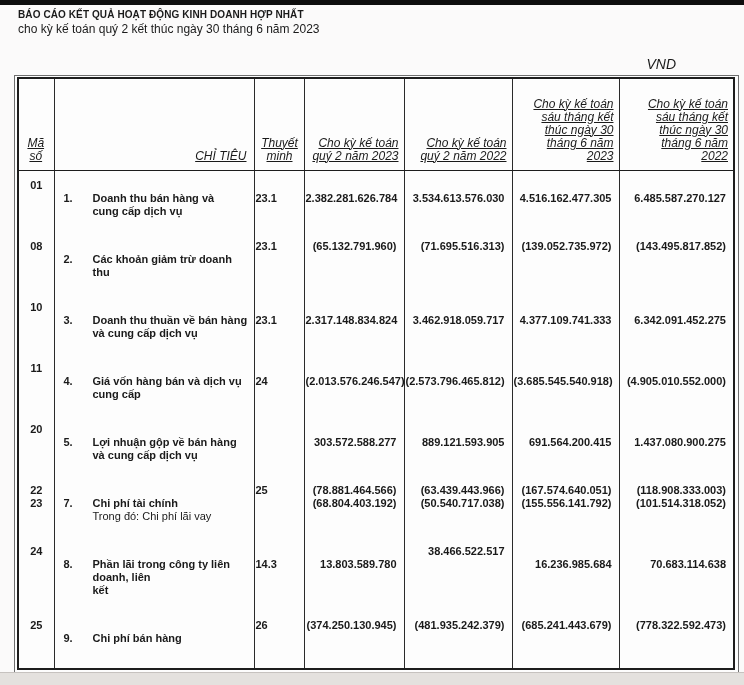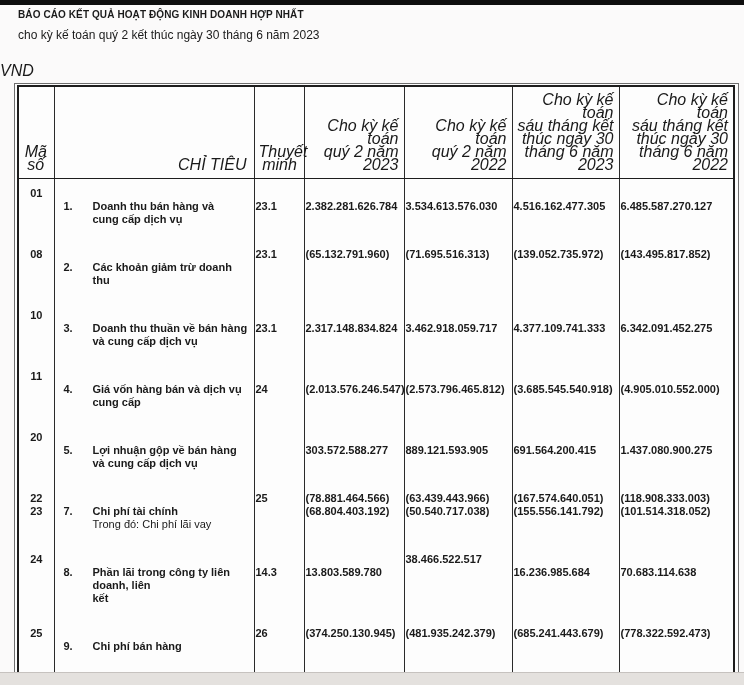--- a/index.html
+++ b/index.html
@@ -9,47 +9,47 @@
     background:#fbfafa;
     overflow:hidden;
     font-family:"Liberation Sans", sans-serif;
     color:#1a1a1a;
   }
   .scan-top { position:absolute; top:0; left:0; width:744px; height:5px; background:#0e0e0e; }
   .scan-bottom { position:absolute; bottom:0; left:0; width:744px; height:12px; background:#e4e1de; border-top:1px solid #c6c2bf; }
 
   .hdr { padding:9px 0 0 18px; }
   .title { font-size:10px; font-weight:700; letter-spacing:.1px; }
-  .subtitle { font-size:12px; margin-top:8px; }
-
-  .vnd { text-align:left; margin:20px 96px 3px 0; font-style:italic; font-size:16px; }
+  .subtitle { font-size:12px; margin-top:2px; }
+
+  .vnd { text-align:right; margin:20px 68px 3px 0; font-style:italic; font-size:14px; }
 
   .twrap { margin:0 5px 0 14px; border:1px solid #6f6f6f; padding:1px 3px 5px 2px; background:#fdfdfd; }
   table.rep { width:100%; border-collapse:collapse; table-layout:fixed; border:2px solid #1d1d1d; }
   .rep th, .rep td { border-left:1.5px solid #2a2a2a; }
   .rep th:first-child, .rep td:first-child { border-left:none; }
 
   thead tr { height:92px; }
   .rep th {
     vertical-align:bottom; font-style:italic; font-weight:400;
-    font-size:16px; line-height:13px; white-space:pre-line;
-    padding:4px 5px 7px 4px; border-bottom:1.6px solid #1d1d1d;
+    font-size:12px; line-height:13px; white-space:pre-line;
+    padding:4px 5px 7px 4px; border-bottom:1.6px solid #1d1d1d;text-decoration:underline;
   }
   th.c-code { text-align:center; }
   th.c-item { text-align:right; padding-right:7px; }
   th.c-note { text-align:center; padding-right:3px; }
   th.c-num  { text-align:right; padding-right:5px; }
 
   .rep td {
     vertical-align:top; font-weight:700; font-size:11px;
     line-height:13px; white-space:pre-line; padding-top:8px;
   }
   td.c-code { text-align:center; }
   td.c-note { text-align:left; }
-  td.c-num  { padding-right:7px; }
+  td.c-num  { text-align:right; padding-right:7px; }
   .item-flex { display:flex; padding-left:8px; }
   .no { width:29px; flex:none; }
   .lbl { flex:1; padding-right:1px; }
   .sub { display:block; font-weight:400; }
   tbody tr:last-child td { padding-bottom:10px; }
 </style>
 </head>
 <body>
 
 <div class="page">

